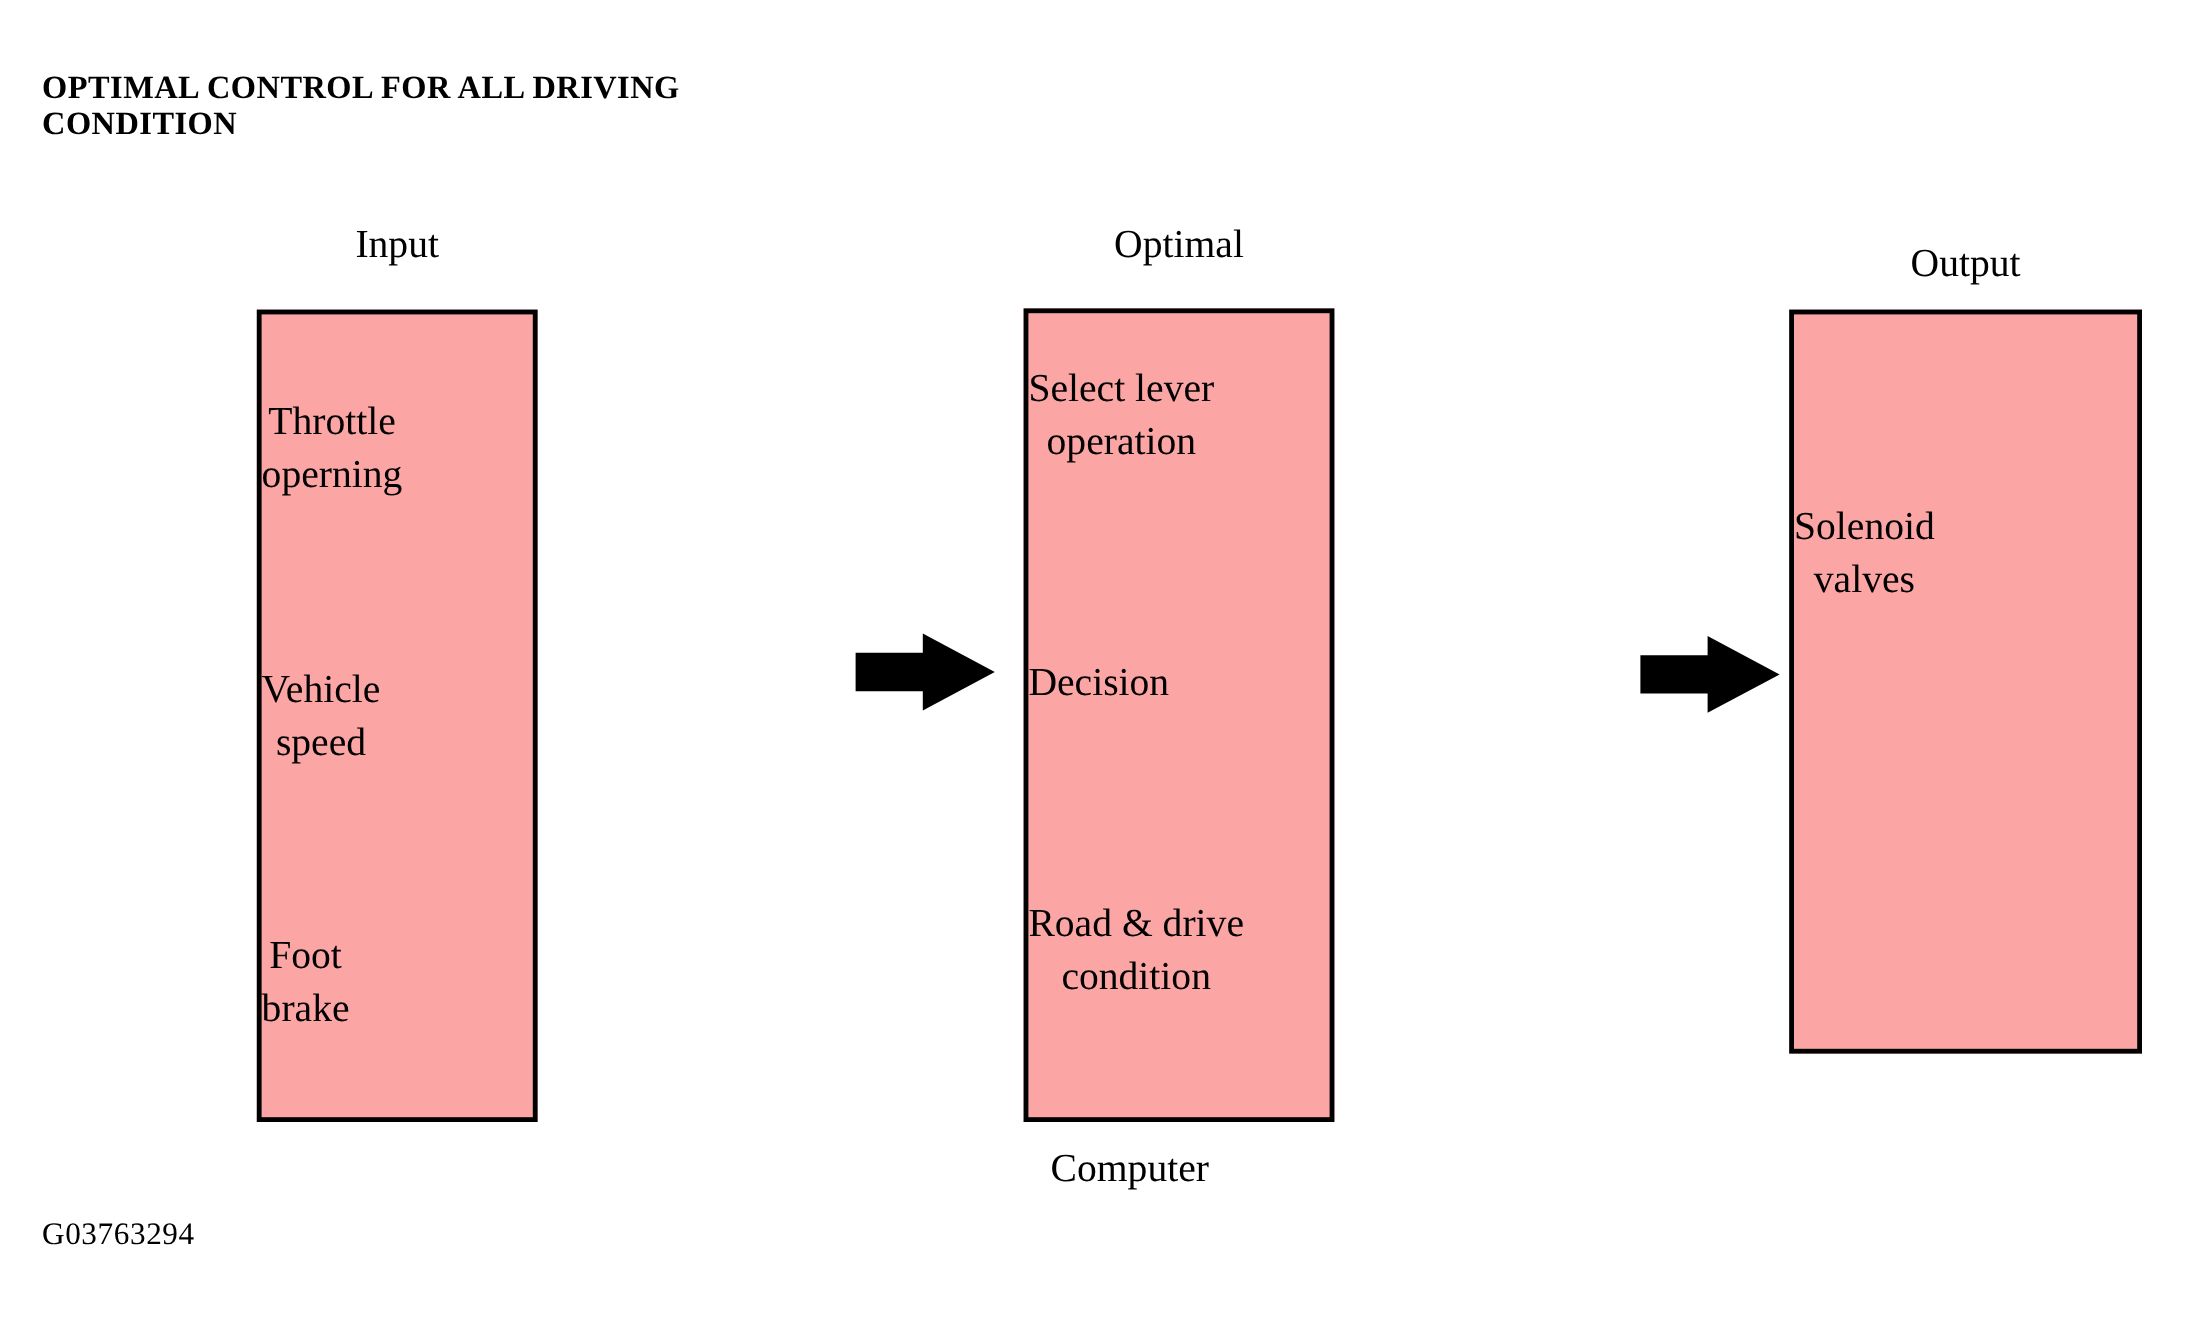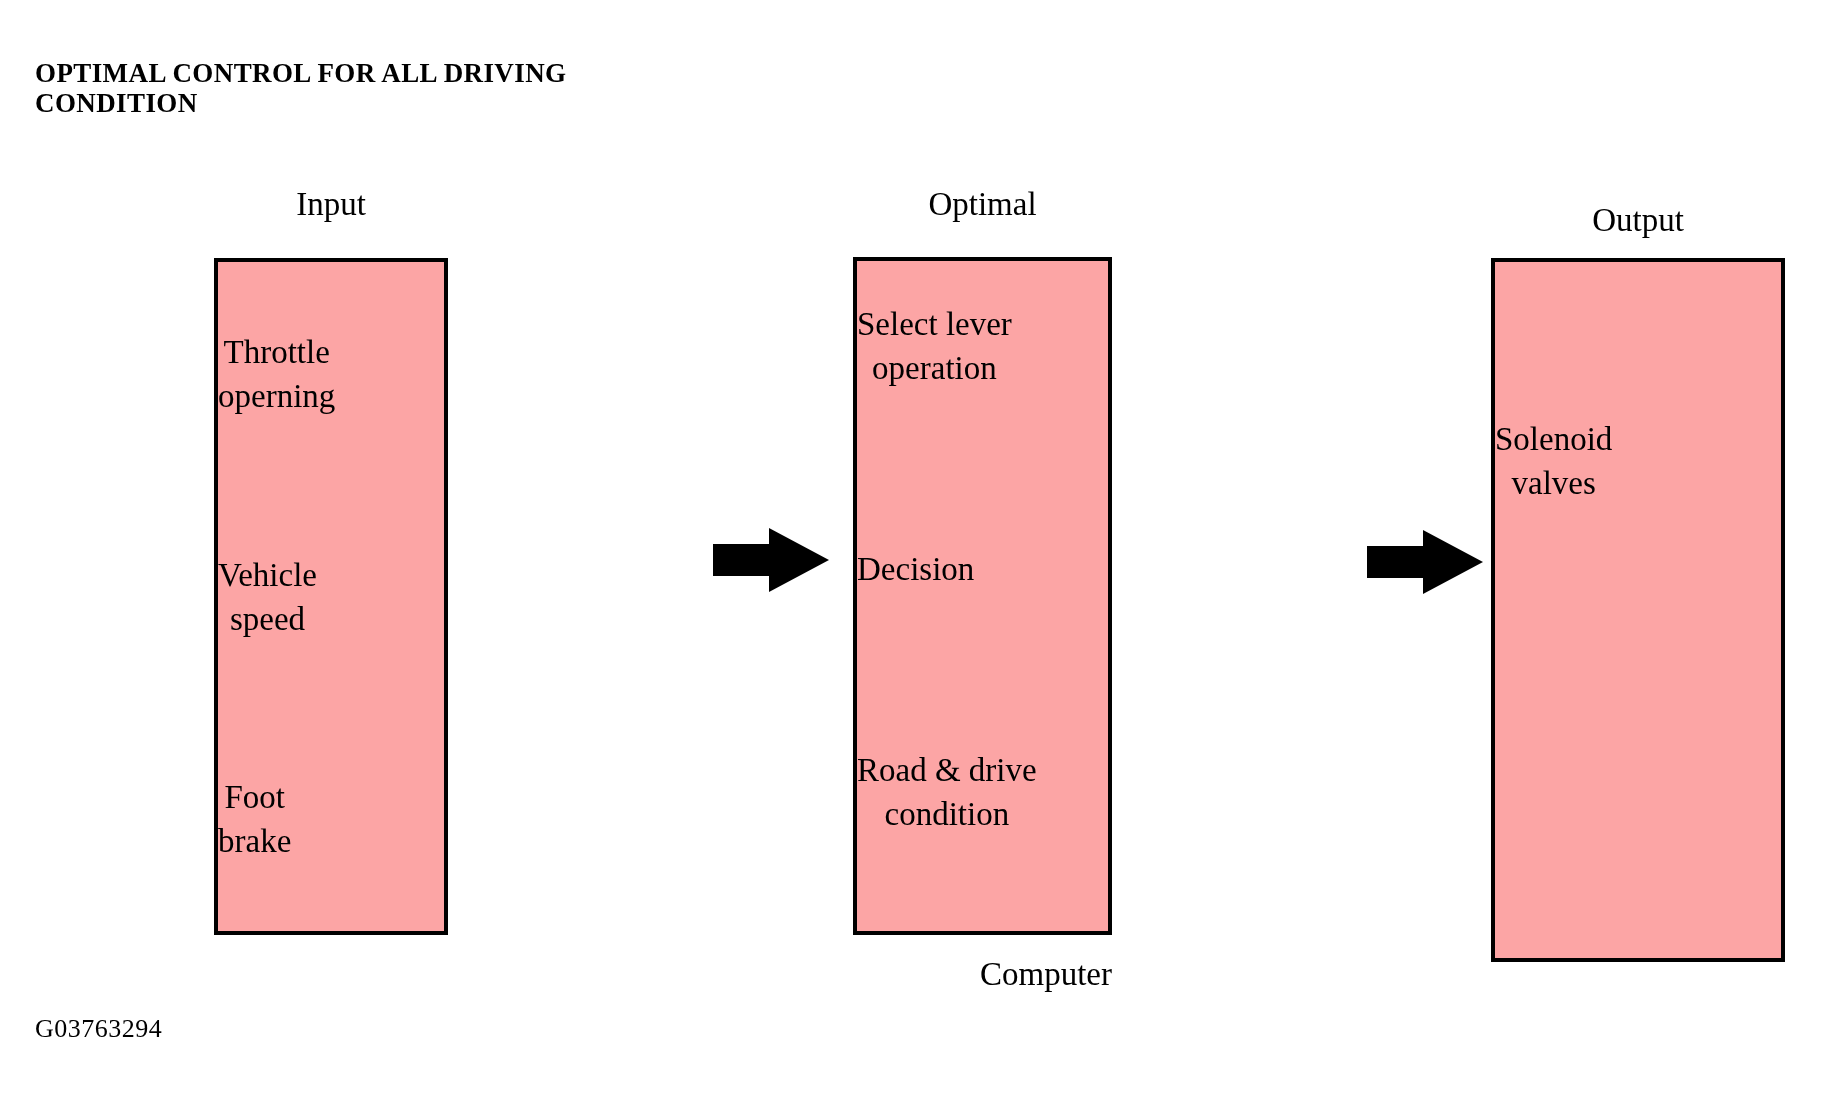--- a/index.html
+++ b/index.html
@@ -40,35 +40,35 @@
     border: 4px solid #000000;
     background: #fca5a5;
     display: flex;
     flex-direction: column;
     align-items: flex-start;
     justify-content: space-between;
     gap: 30px;
   }
   .box.input   { left: 214px;  top: 258px; width: 234px; height: 677px; padding: 68px 0; }
   .box.optimal { left: 853px;  top: 257px; width: 259px; height: 678px; padding: 41px 0 95px; }
-  .box.output  { left: 1491px; top: 258px; width: 294px; height: 704px; padding: 155px 0 205px; }
+  .box.output  { left: 1491px; top: 258px; width: 294px; height: 620px; padding: 155px 0 205px; }
 
   .box-item {
     font-size: 33px;
     line-height: 44px;
     text-align: center;
     white-space: pre-line;
   }
 
   .caption {
     position: absolute;
-    left: 853px; top: 956px;
+    left: 812px; top: 956px;
     width: 259px;
     font-size: 33px;
-    text-align: right;
+    text-align: center;
   }
 
   .arrow {
     position: absolute;
     width: 118px; height: 66px;
   }
   .arrow.a1 { left: 712px;  top: 527px; }
   .arrow.a2 { left: 1366px; top: 529px; }
   .arrow svg { display: block; width: 100%; height: 100%; }
 

